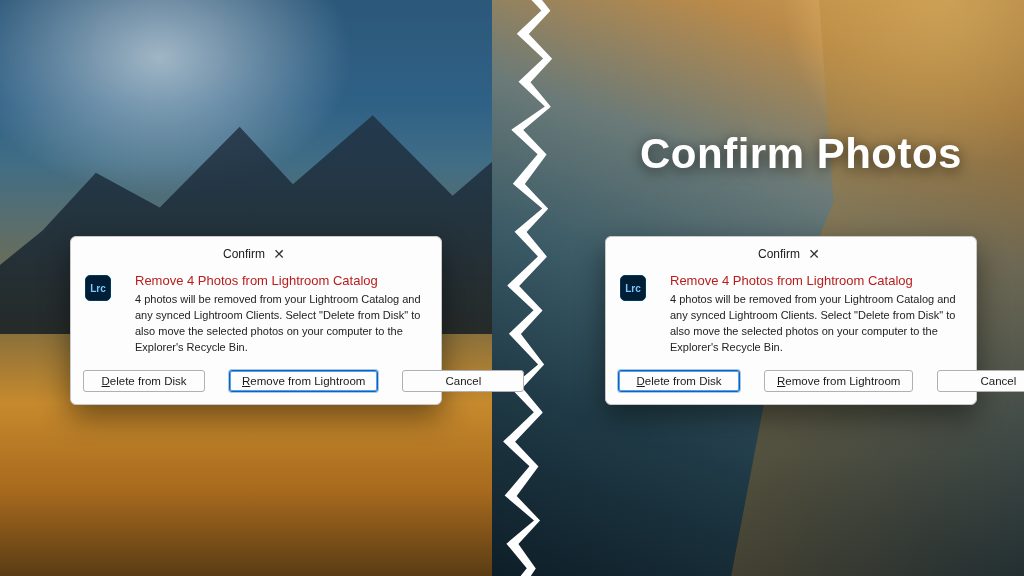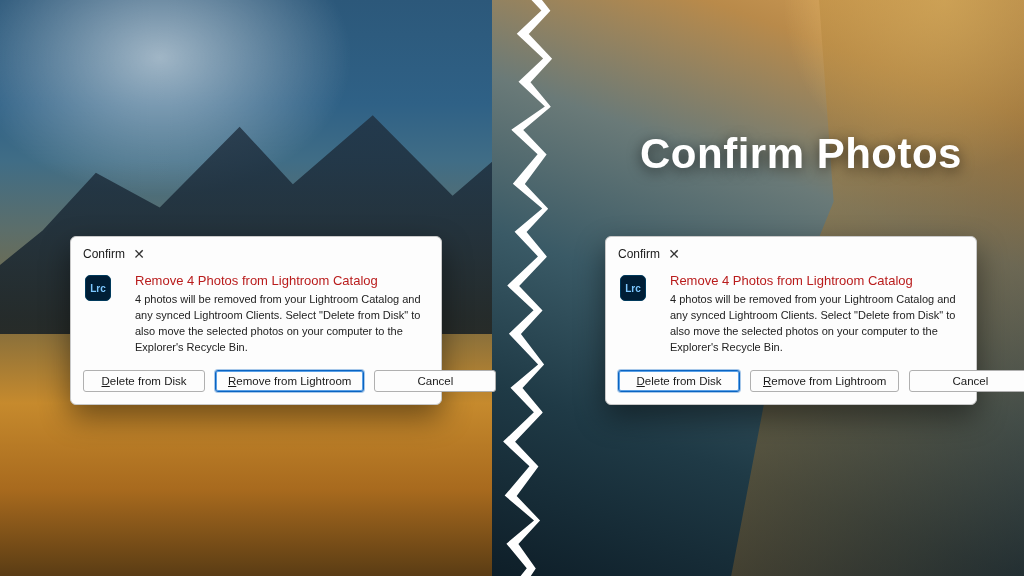--- a/index.html
+++ b/index.html
@@ -21,28 +21,28 @@
 
 
 h1{position:absolute;margin:0;color:#fff;font-weight:700;font-size:42px;letter-spacing:.5px;text-shadow:0 3px 14px rgba(0,0,0,.6)}
 .h-left{left:75px;top:130px}
 .h-right{left:640px;top:130px}
 
 
 .dlg{position:absolute;width:370px;background:#fdfdfd;border:1px solid #c8c8c8;border-radius:6px;box-shadow:0 12px 30px rgba(0,0,0,.45);font-size:12px;color:#1a1a1a}
 .dlg-left{left:70px;top:236px}
 .dlg-right{left:605px;top:236px}
-.titlebar{display:flex;align-items:center;justify-content:flex-start;padding:6px 8px 2px 12px}
+.titlebar{display:flex;align-items:center;justify-content:center;padding:6px 8px 2px 12px}
 .titlebar .ttl{font-size:12px}
 .close{width:28px;height:22px;display:flex;align-items:center;justify-content:center;font-size:14px;color:#333;border-radius:3px;cursor:pointer}
 .body{display:flex;gap:24px;padding:6px 14px 8px 14px}
 .appicon{flex:0 0 24px;width:24px;height:24px;border-radius:5px;background:#001e36;color:#7cc7ff;font-size:10px;font-weight:700;display:flex;align-items:center;justify-content:center;border:1px solid #003a5c;margin-top:2px}
 .msg h2{margin:0 0 4px 0;font-size:13px;font-weight:400;color:#b91c1c}
 .msg p{margin:0;font-size:11px;line-height:1.45;color:#222}
-.btnrow{display:flex;gap:10px;padding:6px 12px 12px 12px;justify-content:space-between}
+.btnrow{display:flex;gap:24px;padding:6px 12px 12px 12px;justify-content:space-between}
 .btn{flex:0 0 auto;min-width:96px;padding:4px 12px;font-size:11.5px;text-align:center;background:#fdfdfd;border:1px solid #b0b0b0;border-radius:3px;cursor:pointer;white-space:nowrap}
 .btn span{text-decoration:underline;text-decoration-thickness:1px}
 .btn.focus{border:1px solid #0a64c2;box-shadow:inset 0 0 0 1px #5aa0e6,0 0 0 1px rgba(10,100,194,.35)}
 </style>
 </head>
 <body>
 
 <div class="stage">
 
   <div class="bg bg-left">

